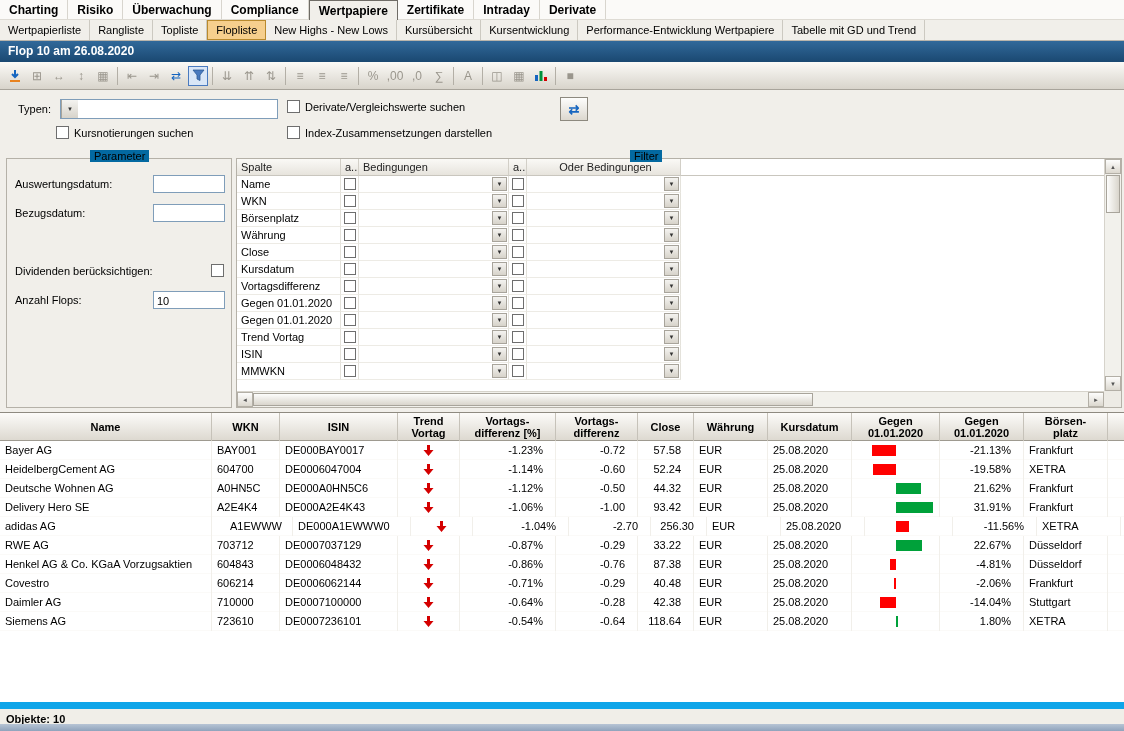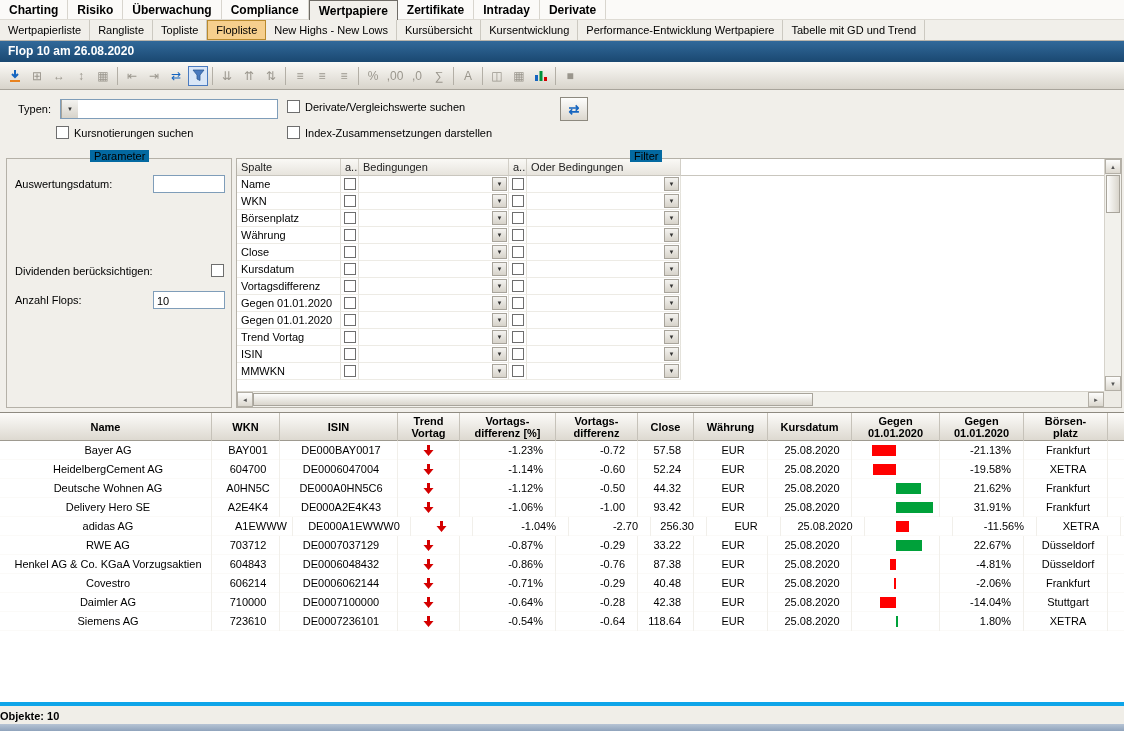--- a/index.html
+++ b/index.html
@@ -94,29 +94,29 @@
   .tbl-header{position:absolute;left:0;top:412px;width:1124px;height:29px;display:flex;box-sizing:border-box;
     background:linear-gradient(#FCFBF9,#DDD9D0);border-top:1px solid #8E8A80;border-bottom:1px solid #9E9A90;}
   .th{display:flex;align-items:center;justify-content:center;text-align:center;font-weight:bold;
     border-right:1px solid #C6C2B9;white-space:pre-line;line-height:12px;height:28px;box-sizing:border-box;
     overflow:hidden;cursor:default;}
   .th.th-fill{flex:1;border-right:none;}
   .tbl-body{position:absolute;left:0;top:441px;width:1124px;height:261px;background:#fff;overflow:hidden;}
   .tr{display:flex;height:19px;background:#fff;border-bottom:1px solid #FBFAF8;box-sizing:border-box;}
   .td{height:19px;line-height:18px;box-sizing:border-box;border-right:1px solid #F1EFEA;
     overflow:hidden;white-space:nowrap;}
-  .a-l{text-align:center;padding-left:5px;}
+  .a-l{text-align:left;padding-left:5px;}
   .a-r{text-align:right;padding-right:12px;}
   .a-c{display:flex;align-items:center;justify-content:center;}
   .a-bar{display:flex;align-items:center;justify-content:center;}
   .bar-track{position:relative;width:84px;height:11px;}
   .bar{position:absolute;top:0;height:11px;}
   
   .status-bar{position:absolute;left:0;top:702px;width:100%;height:22px;box-sizing:border-box;
-    background:#F0EEE8;border-top:4px solid #0ea5e9;line-height:21px;font-weight:bold;}
+    background:#F0EEE8;border-top:7px solid #0ea5e9;line-height:21px;padding-left:6px;font-weight:bold;}
   .bottom-edge{position:absolute;left:0;top:724px;width:100%;height:7px;
     background:linear-gradient(#B7C4D4,#8FA3BC);}
 </style>
 </head>
 <body>
 
 <div class="menu-bar">
     <div class="menu-item">Charting</div>
     <div class="menu-item">Risiko</div>
     <div class="menu-item">Überwachung</div>
@@ -211,38 +211,42 @@
     <span>⇄</span>
   </div>
 </div>
 
 <span class="legend" style="left:90px;">Parameter</span>
 <div class="param-fieldset">
     <div class="param-row" style="top: 16px;">
       <span class="param-label">Auswertungsdatum:</span>
       <div class="xp-input param-input"></div>
     </div>
+    <div class="param-row" style="top: 45px;">
+      <span class="param-label">Bezugsdatum:</span>
+      <div class="xp-input param-input"></div>
+    </div>
     <div class="param-row" style="top: 103px;">
       <span class="param-label">Dividenden berücksichtigen:</span>
       <div class="cb param-cb"></div>
     </div>
     <div class="param-row" style="top: 132px;">
       <span class="param-label">Anzahl Flops:</span>
       <div class="xp-input param-input">10</div>
     </div>
   </div>
 
 <span class="legend" style="left:630px;">Filter</span>
 <div class="filter-box">
   <div class="fg-head">
       <div class="fg-h" style="width: 104px;">Spalte</div>
       <div class="fg-h" style="width: 18px;">a..</div>
       <div class="fg-h" style="width: 150px;">Bedingungen</div>
       <div class="fg-h" style="width: 18px;">a..</div>
-      <div class="fg-h" style="width: 154px;">Oder Bedingungen</div>
+      <div class="fg-h" style="width: 154px; text-align: center;">Oder Bedingungen</div>
       <div class="fg-h fg-fill"></div>
     </div>
   <div class="fg-body">
       <div class="fg-row">
         <div class="fg-c fg-label" style="width: 104px;">Name</div>
         <div class="fg-c fg-cb" style="width: 18px;">
           <div class="cb small"></div>
         </div>
         <div class="fg-c fg-dd" style="width: 150px;">
           <div class="combo-btn">▼</div>

